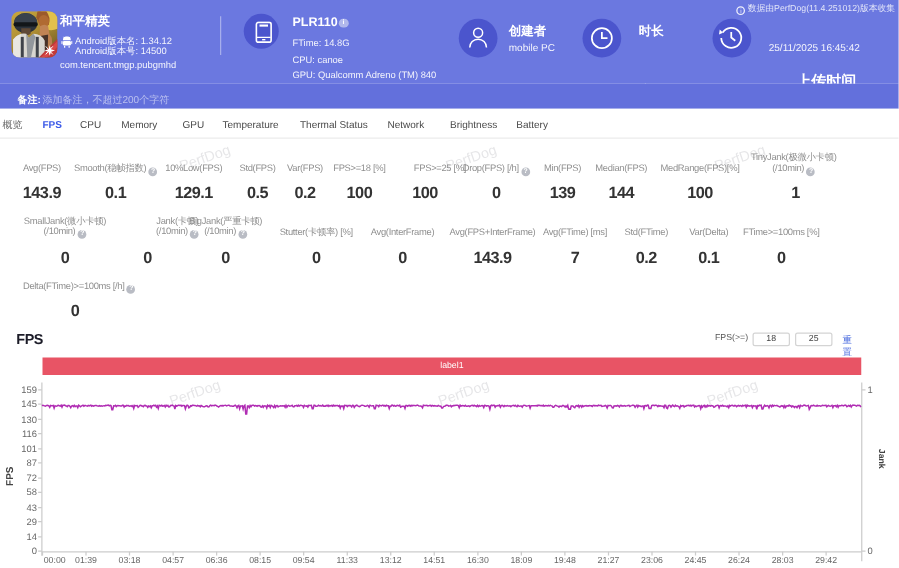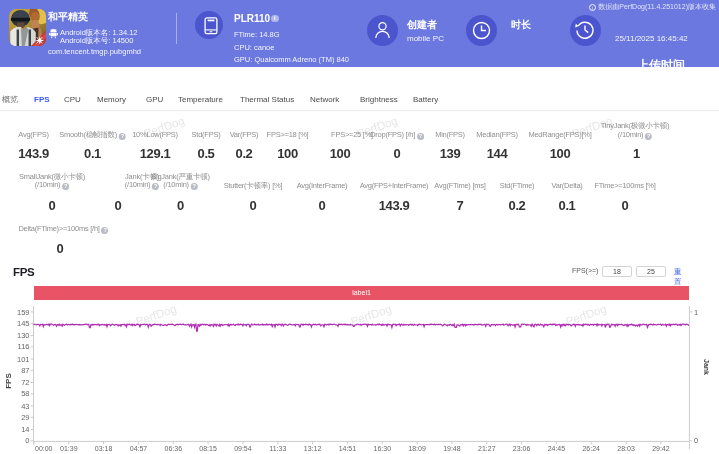--- a/index.html
+++ b/index.html
@@ -117,20 +117,24 @@
   </svg>
   <div class="abs" style="left:637px;top:18px;font-size:12px;font-weight:bold;margin-top:39px;">上传时间</div>
   <div class="abs hsub" style="left:615px;top:34px;font-size:8px;">25/11/2025 16:45:42</div>
 
   <div class="abs" style="right:3px;top:2px;font-size:7px;color:rgba(255,255,255,0.8);">
     <span style="display:inline-block;width:7px;height:7px;border:0.5px solid rgba(255,255,255,0.9);border-radius:50%;text-align:center;line-height:7px;font-size:5px;vertical-align:-1px;">i</span>
     数据由PerfDog(11.4.251012)版本收集
   </div>
 </div>
 
+<div id="note">
+  <div class="abs" style="left:14px;top:6.5px;font-size:8px;font-weight:bold;">备注:</div>
+  <div class="abs" style="left:34px;top:6.5px;font-size:8px;color:rgba(255,255,255,0.55);">添加备注，不超过200个字符</div>
+</div>
 
 <div id="tabs">
   <div class="tab" style="left:2px;color:#666;">概览</div>
   <div class="tab" style="left:34px;color:#3d5be8;font-weight:bold;">FPS</div>
   <div class="tab" style="left:64px;">CPU</div>
   <div class="tab" style="left:97px;">Memory</div>
   <div class="tab" style="left:146px;">GPU</div>
   <div class="tab" style="left:178px;">Temperature</div>
   <div class="tab" style="left:240px;">Thermal Status</div>
   <div class="tab" style="left:310px;">Network</div>

